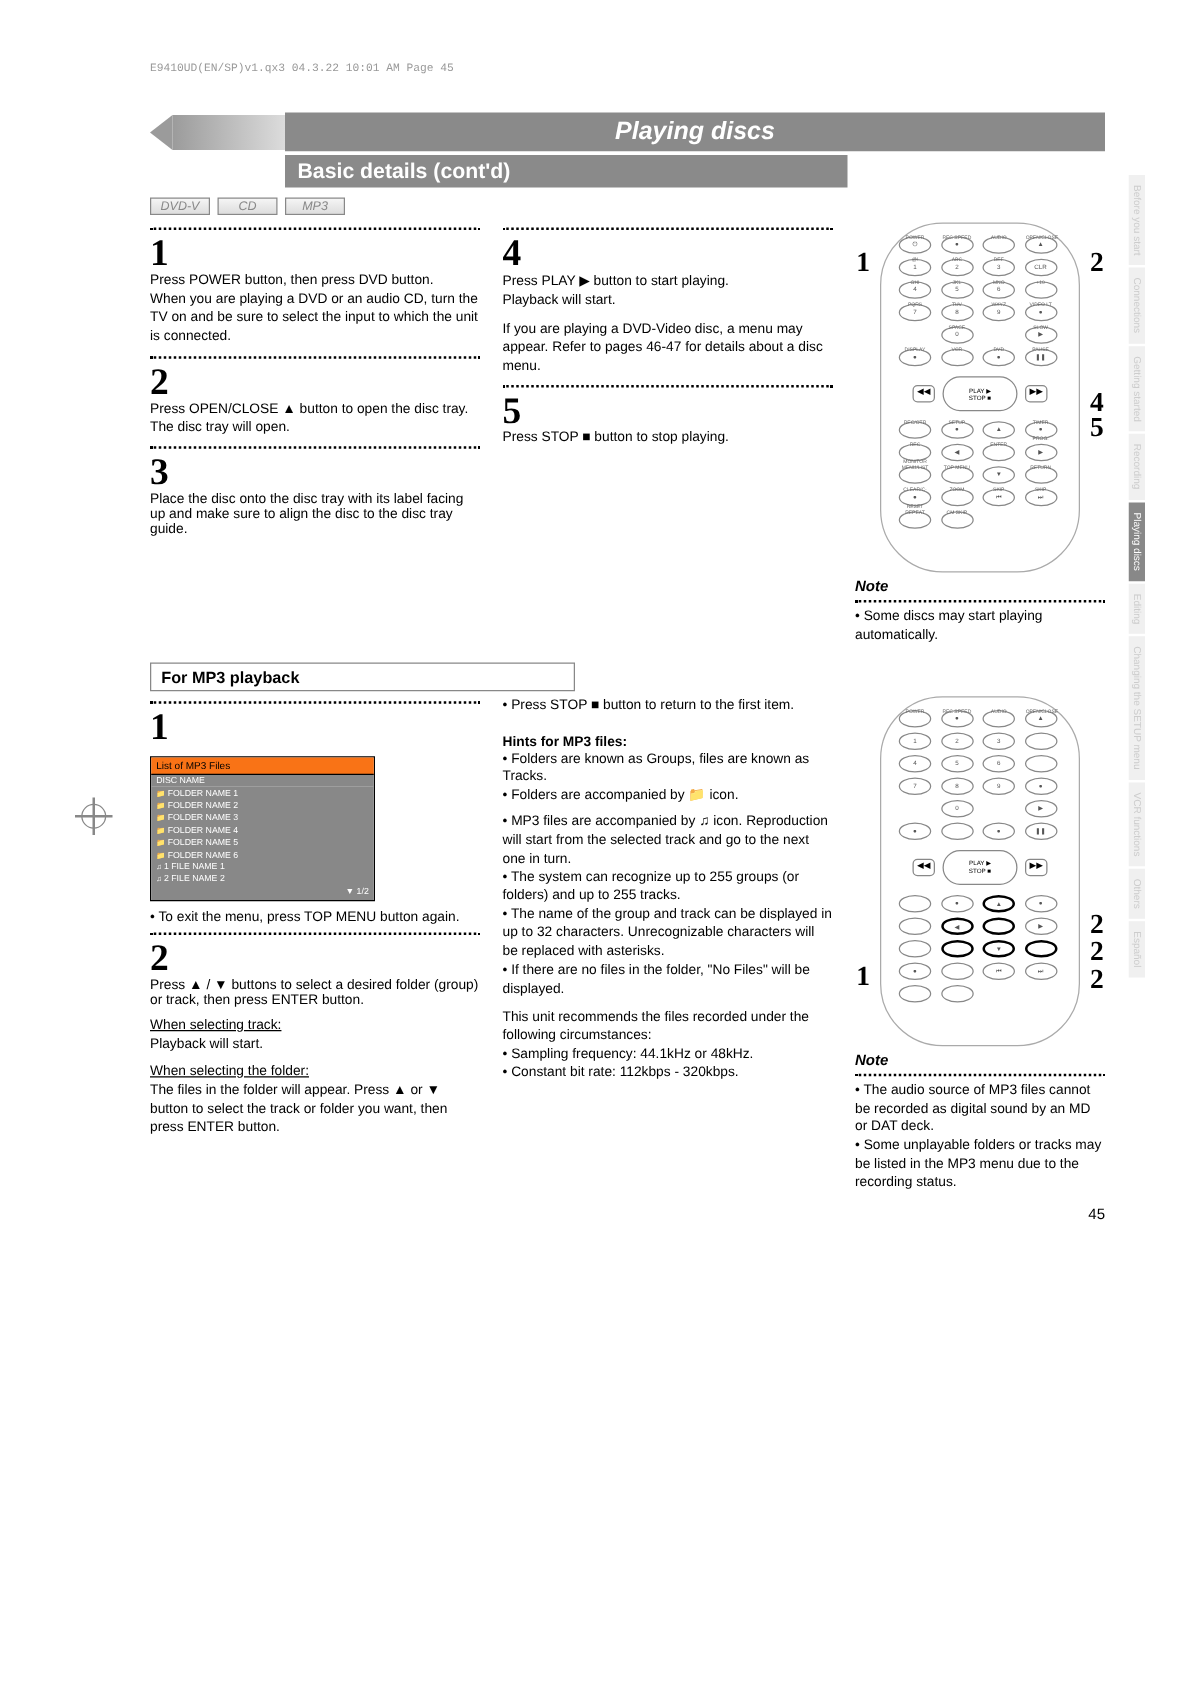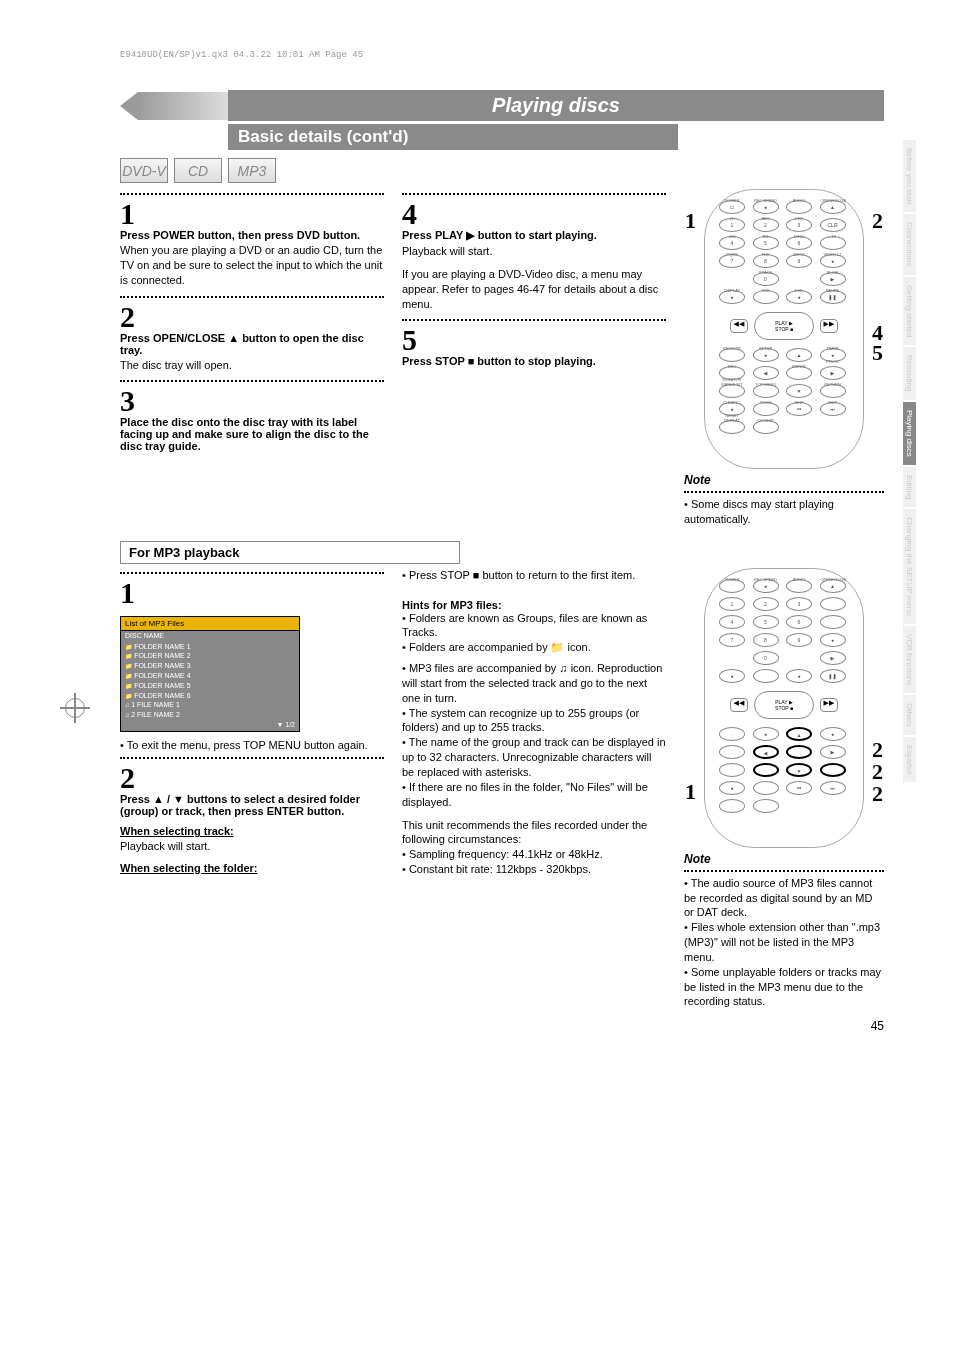--- a/index.html
+++ b/index.html
@@ -56,23 +56,23 @@
     margin-left: 108px;
     width: 450px;
   }
   .disc-icons {
     display: flex;
     gap: 6px;
     margin-bottom: 6px;
   }
   .disc-icon {
     width: 48px;
-    height: 25px;
+    height: 14px;
     border: 1px solid #888;
-    font-size: 14px;
+    font-size: 10px;
     display: flex;
     align-items: center;
     justify-content: center;
     font-style: italic;
     color: #888;
     background: linear-gradient(#f5f5f5,#ddd);
   }
   .dotted {
     border: none;
     border-top: 2px dotted #000;
@@ -84,21 +84,21 @@
   }
   .col { flex: 1; }
   .col-remote { flex: 0 0 200px; }
   .step-num {
     font-size: 30px;
     font-weight: bold;
     font-family: Georgia, serif;
     line-height: 1;
     color: #000;
   }
-  .step-head { font-size: 11px; font-weight: bold; }
+  .step-head { font-size: 11px; font-weight: normal; }
   .step-body { font-size: 11px; line-height: 1.35; margin-top: 2px; }
   .step { margin-bottom: 8px; }
   .section-box {
     border: 1px solid #888;
     padding: 3px 8px;
     font-weight: bold;
     font-size: 13px;
     display: inline-block;
     margin: 14px 0 4px 0;
     width: 340px;
@@ -177,21 +177,21 @@
     padding: 8px 2px;
     text-align: center;
   }
   .side-tab.active { background: #888; color: #fff; }
   .mp3-screen {
     border: 1px solid #000;
     width: 180px;
     margin: 6px 0;
     font-size: 8px;
   }
-  .mp3-title { background: #eab308; padding: 2px 4px; border-bottom: 1px solid #000; }
+  .mp3-title { background: #f97316; padding: 2px 4px; border-bottom: 1px solid #000; }
   .mp3-header { background: #888; color: #fff; padding: 1px 4px; font-size: 7px; }
   .mp3-body { background: #888; color: #fff; padding: 2px 4px; font-size: 7px; line-height: 1.3; }
   .mp3-item::before { content: "📁 "; font-size: 6px; }
   .mp3-file::before { content: "♫ "; font-size: 6px; }
   .page-num {
     text-align: right;
     font-size: 12px;
     margin-top: 10px;
   }
   .reg-mark {
@@ -389,20 +389,21 @@
       </div>
       <div class="bullet">To exit the menu, press TOP MENU button again.</div>
       <hr class="dotted">
       <div class="step">
         <div class="step-num">2</div>
         <div class="step-head">Press ▲ / ▼ buttons to select a desired folder (group) or track, then press ENTER button.</div>
       </div>
       <div class="step-head underline" style="margin-top:8px">When selecting track:</div>
       <div class="step-body">Playback will start.</div>
       <div class="step-head underline" style="margin-top:8px">When selecting the folder:</div>
+      <div class="step-body">The files in the folder will appear. Press ▲ or ▼ button to select the track or folder you want, then press ENTER button.</div>
     </div>
 
     <div class="col">
       <div class="bullet">Press STOP ■ button to return to the first item.</div>
       <div class="hints-head">Hints for MP3 files:</div>
       <div class="bullet">Folders are known as Groups, files are known as Tracks.</div>
       <div class="bullet">Folders are accompanied by 📁 icon.</div>
       <div class="bullet" style="margin-top:6px">MP3 files are accompanied by ♫ icon. Reproduction will start from the selected track and go to the next one in turn.</div>
       <div class="bullet">The system can recognize up to 255 groups (or folders) and up to 255 tracks.</div>
       <div class="bullet">The name of the group and track can be displayed in up to 32 characters. Unrecognizable characters will be replaced with asterisks.</div>
@@ -475,21 +476,20 @@
           <div class="rbtn">⏭</div>
           <div class="rbtn"></div>
           <div class="rbtn"></div>
           <div></div>
             <div></div>
         </div>
       </div>
       <div class="note-label">Note</div>
       <hr class="dotted">
       <div class="bullet">The audio source of MP3 files cannot be recorded as digital sound by an MD or DAT deck.</div>
-      <div class="bullet">Files whole extension other than ".mp3 (MP3)" will not be listed in the MP3 menu.</div>
       <div class="bullet">Some unplayable folders or tracks may be listed in the MP3 menu due to the recording status.</div>
     </div>
   </div>
 
   <div class="page-num">45</div>
 
   <div class="side-tabs">
     <div class="side-tab">Before you start</div>
     <div class="side-tab">Connections</div>
     <div class="side-tab">Getting started</div>

